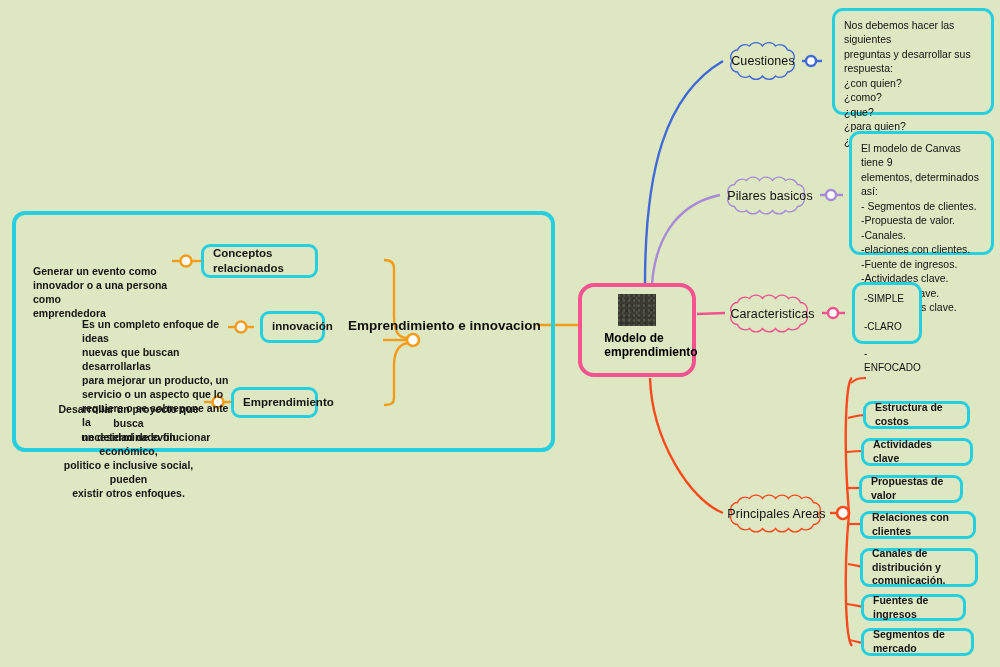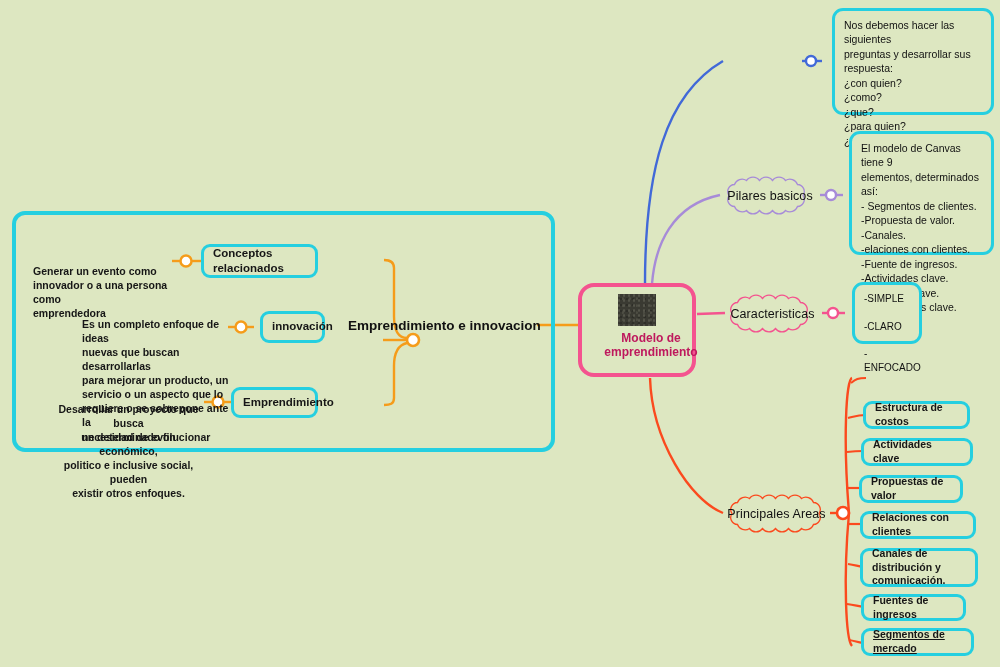--- a/index.html
+++ b/index.html
@@ -105,24 +105,24 @@
     height: 32px;
     background-color: #3a3a32;
     background-image:
       radial-gradient(circle at 20% 30%, #55554a 1px, transparent 1.4px),
       radial-gradient(circle at 70% 65%, #4d4d43 1px, transparent 1.4px),
       radial-gradient(circle at 45% 85%, #2e2e28 1px, transparent 1.4px);
     background-size: 5px 5px, 7px 7px, 6px 6px;
   }
   #center-title {
     margin-top: 5px;
-    text-align: center;
+    text-align: left;
     font-size: 12px;
     font-weight: bold;
-    color: #be185d;
+    color: #000000;
     line-height: 1.2;
     white-space: pre-line;
     margin-left: 28px;
   }
 
   
   #main-heading {
     position: absolute;
     left: 348px;
     top: 325px;
@@ -234,20 +234,26 @@
   <div class="node" style="left:201px; top:244px; width:117px; height:34px;">
     <span>Conceptos relacionados</span>
   </div>
   <div class="node" style="left:260px; top:311px; width:65px; height:32px;">
     <span>innovación</span>
   </div>
   <div class="node" style="left:231px; top:387px; width:87px; height:31px;">
     <span>Emprendimiento</span>
   </div>
 
+  <div class="cloud" style="left:723px; top:44px; width:80px; height:34px;">
+    <svg width="80" height="34" viewBox="0 0 80 34">
+      <path d="M9 17 a7 7 0 0 1 5.5 -11 a8 8 0 0 1 12 -4 a8 8 0 0 1 13 0 a8 8 0 0 1 13 0 a8 8 0 0 1 12 4 a7 7 0 0 1 5.5 11 a7 7 0 0 1 -5.5 11 a8 8 0 0 1 -12 4 a8 8 0 0 1 -13 0 a8 8 0 0 1 -13 0 a8 8 0 0 1 -12 -4 a7 7 0 0 1 -5.5 -11 z" fill="#dde7c1" stroke="#4169d8" stroke-width="1.3"></path>
+    </svg>
+    <span class="cl-text">Cuestiones</span>
+  </div>
 
   <div class="cloud" style="left:720px; top:179px; width:100px; height:33px;">
     <svg width="100" height="33" viewBox="0 0 100 33">
       <path d="M9 16.5 a7 7 0 0 1 5.5 -11 a8 8 0 0 1 12 -4 a8 8 0 0 1 13 0 a8 8 0 0 1 13 0 a8 8 0 0 1 13 0 a8 8 0 0 1 12 4 a7 7 0 0 1 5.5 11 a7 7 0 0 1 -5.5 11 a8 8 0 0 1 -12 4 a8 8 0 0 1 -13 0 a8 8 0 0 1 -13 0 a8 8 0 0 1 -13 0 a8 8 0 0 1 -12 -4 a7 7 0 0 1 -5.5 -11 z" fill="#dde7c1" stroke="#a78bd8" stroke-width="1.3"></path>
     </svg>
     <span class="cl-text">Pilares basicos</span>
   </div>
 
   <div class="cloud" style="left:723px; top:297px; width:99px; height:33px;">
     <svg width="99" height="33" viewBox="0 0 99 33">
@@ -301,17 +307,17 @@
   <div class="node" style="left:860px; top:511px; width:116px; height:28px; font-size:10.5px;">
     <span>Relaciones con clientes</span>
   </div>
   <div class="node" style="left:860px; top:548px; width:118px; height:39px; font-size:10.5px; white-space:pre-line;">
     <span>Canales de distribución y
 comunicación.</span>
   </div>
   <div class="node" style="left:861px; top:594px; width:105px; height:27px; font-size:10.5px;">
     <span>Fuentes de ingresos</span>
   </div>
-  <div class="node" style="left:861px; top:628px; width:113px; height:28px; font-size:10.5px;text-decoration:underline;">
+  <div class="node" style="left:861px; top:628px; width:113px; height:28px; font-size:10.5px;">
     <span>Segmentos de mercado</span>
   </div>
 
 </div>
 
 </body></html>

